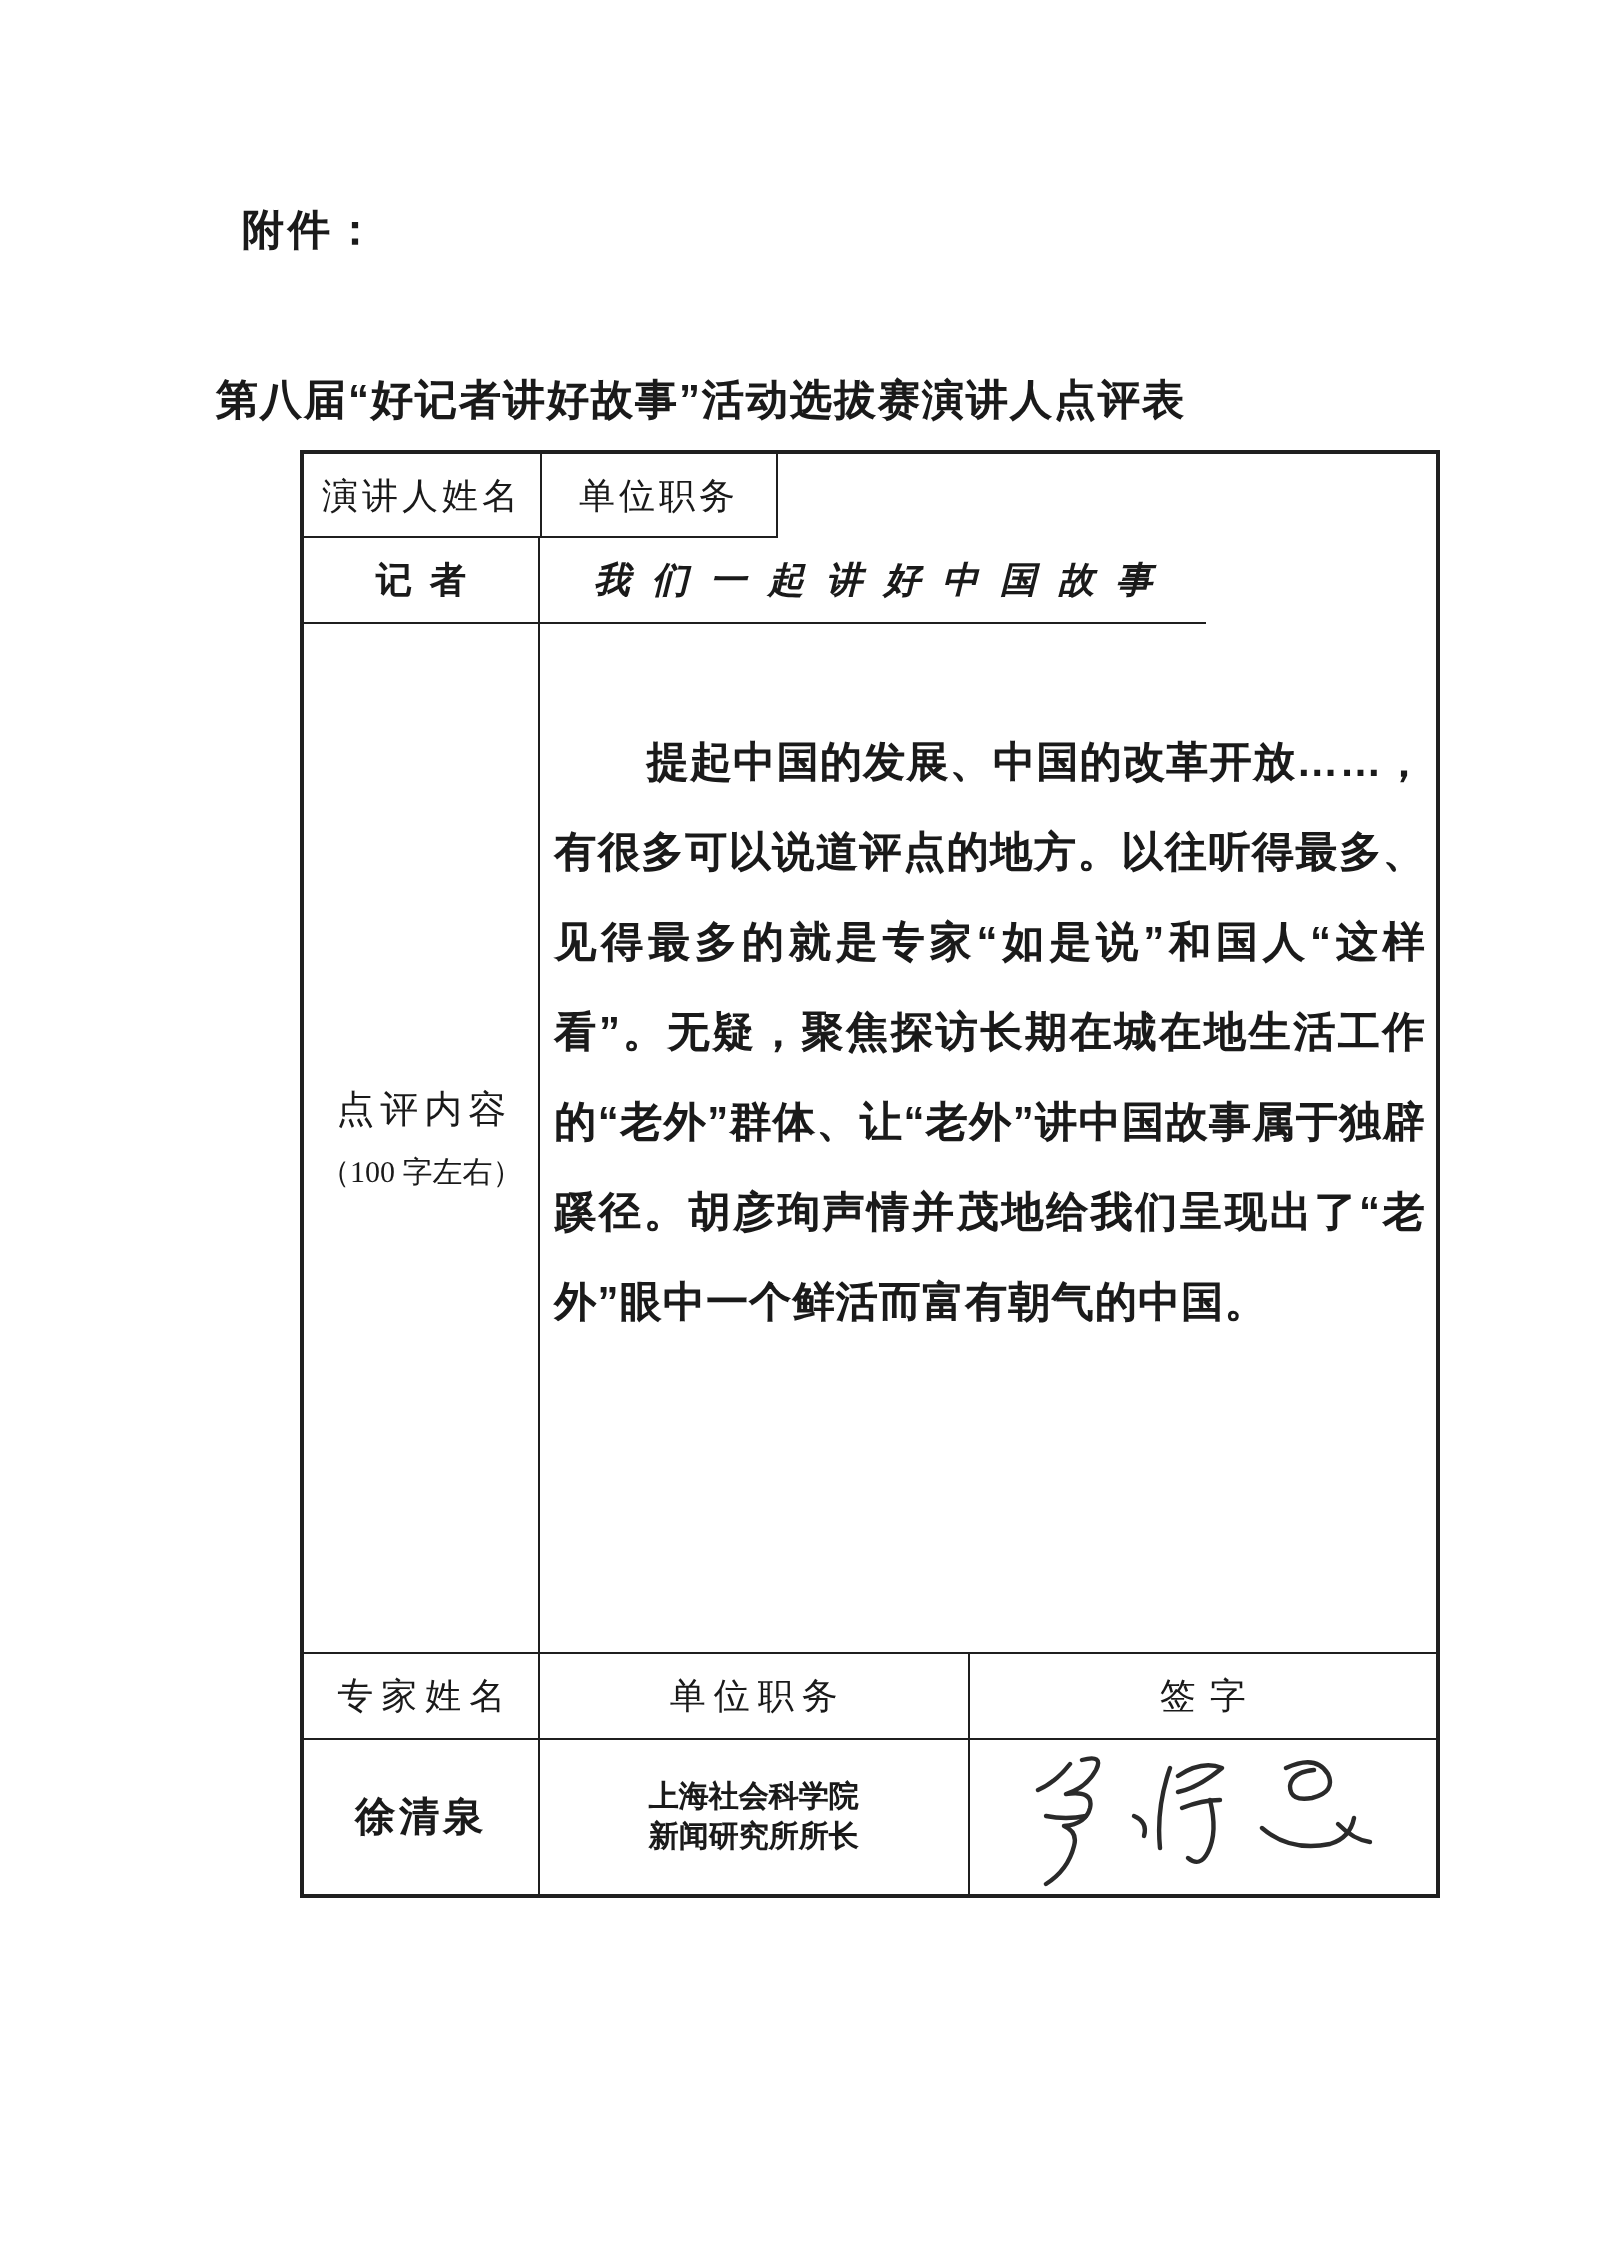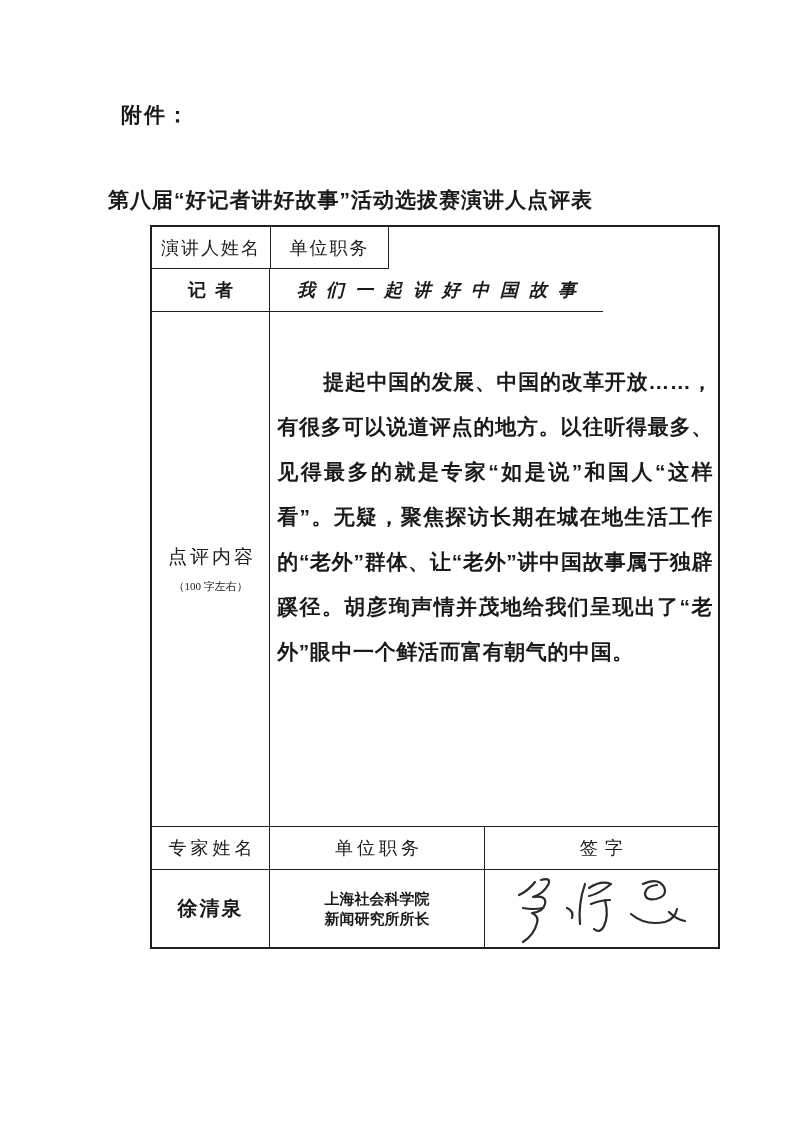--- a/index.html
+++ b/index.html
@@ -89,21 +89,21 @@
   .speech-title {
     font-size: 18px;
     font-weight: 700;
     letter-spacing: 11px;
     text-indent: 11px;
     font-style: italic;
   }
 
   .review-label-cell { justify-content: center; }
   .review-label { font-size: 19px; letter-spacing: 3px; text-indent: 3px; }
-  .review-note  { font-size: 11px; margin-top: 9px; letter-spacing: 0; }
+  .review-note  { font-size: 15px; margin-top: 9px; letter-spacing: 0; }
 
   .review-content-cell {
     align-items: stretch;
     justify-content: flex-start;
   }
   .review-content {
     margin: 0;
     padding: 47px 5px 0 7px;
     font-family: "Liberation Sans", "DejaVu Sans", sans-serif;
     font-weight: 700;

